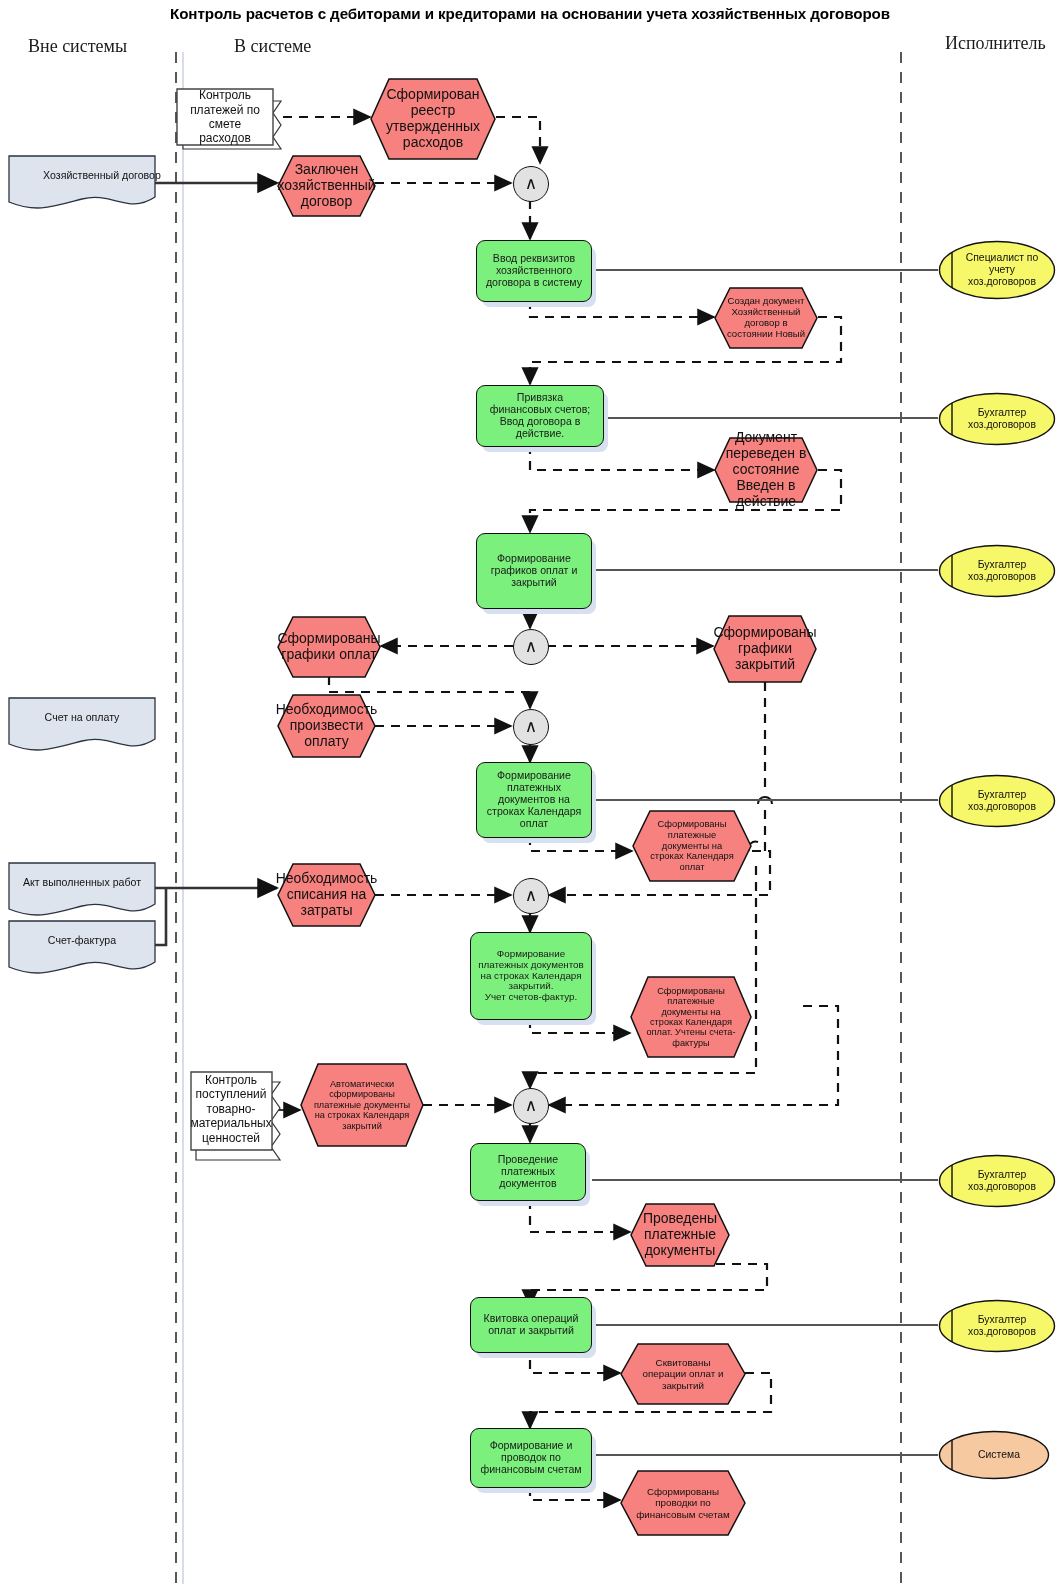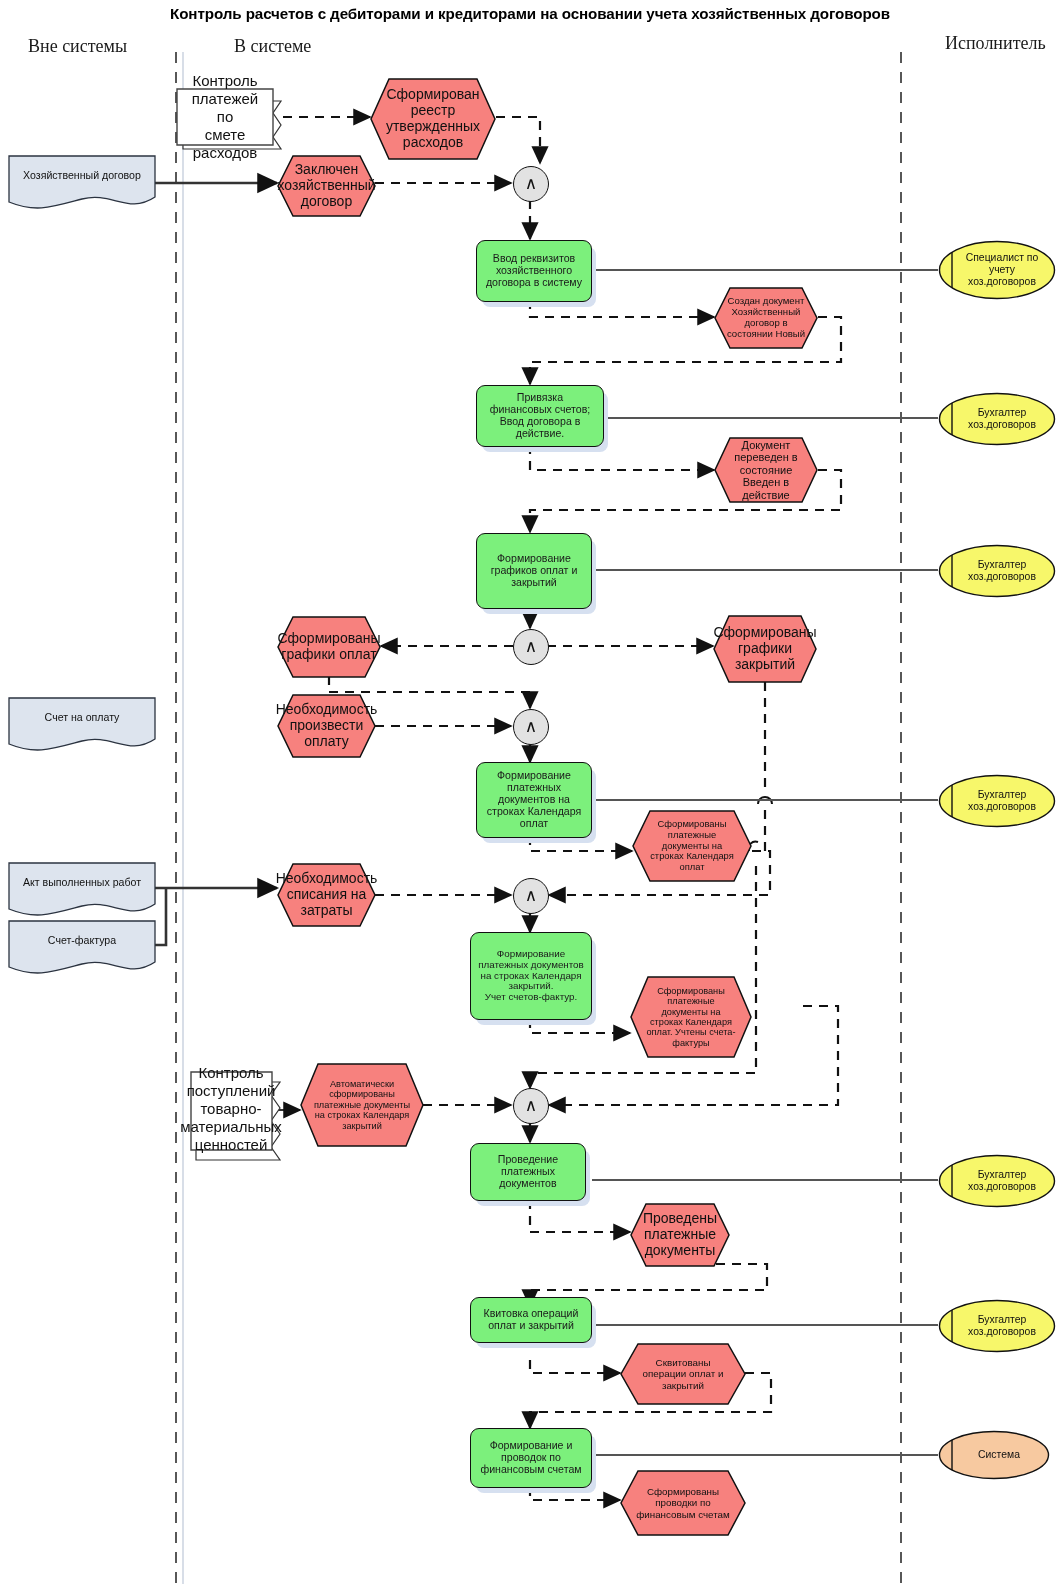--- a/index.html
+++ b/index.html
@@ -54,21 +54,21 @@
   .docwrap .dlabel{position:absolute;left:0;top:0;width:100%;
       display:flex;align-items:center;justify-content:center;text-align:center;
       font-size:10.6px;color:#111;line-height:1.15;box-sizing:border-box;padding:0 8px;
       white-space:pre-line;}
 
   
   .paperwrap{position:absolute;}
   .paperwrap svg{position:absolute;left:0;top:0;overflow:visible;}
   .paperwrap .plabel{position:absolute;left:0;top:0;width:100%;height:100%;
       display:flex;align-items:center;justify-content:center;text-align:center;
-      font-size:15px;color:#111;line-height:1.2;box-sizing:border-box;padding:0 6px;
+      font-size:12px;color:#111;line-height:1.2;box-sizing:border-box;padding:0 6px;
       white-space:pre-line;}
 
   
   .andc{
     position:absolute;border:1.5px solid #111;border-radius:50%;
     background:#e2e2e2;display:flex;align-items:center;justify-content:center;
     font-size:17px;color:#111;font-family:"DejaVu Sans", sans-serif;line-height:1;
   }
   .andc span{transform:translateY(-1px);}
 </style>
@@ -187,21 +187,21 @@
       <line x1="592" y1="1180" x2="938" y2="1180"></line>
       <line x1="592" y1="1325" x2="938" y2="1325"></line>
       <line x1="592" y1="1455" x2="938" y2="1455"></line>
     </g>
   </svg>
 
   <div class="docwrap" style="left:8px;top:155px;width:148px;height:57px;">
     <svg width="148" height="57" viewBox="0 0 148 57">
         <path d="M1,1 H147 V42 C120,60 104,36 74,44 C44,52 28,58 1,47 Z" fill="#dde4ee" stroke="#2b3340" stroke-width="1.3"></path>
       </svg>
-    <div class="dlabel" style="height:40px;">Хозяйственный договор</div>
+    <div class="dlabel" style="height:40px;margin-left:20px;">Хозяйственный договор</div>
   </div>
 
   <div class="docwrap" style="left:8px;top:697px;width:148px;height:57px;">
     <svg width="148" height="57" viewBox="0 0 148 57">
         <path d="M1,1 H147 V42 C120,60 104,36 74,44 C44,52 28,58 1,47 Z" fill="#dde4ee" stroke="#2b3340" stroke-width="1.3"></path>
       </svg>
     <div class="dlabel" style="height:40px;">Счет на оплату</div>
   </div>
 
   <div class="docwrap" style="left:8px;top:862px;width:148px;height:57px;">
@@ -265,21 +265,21 @@
     <div class="hexlabel" style="font-size:9.6px;padding:12px 7px;">Создан документ
 Хозяйственный
 договор в
 состоянии Новый</div>
   </div>
 
   <div class="hexwrap" style="left:714px;top:437px;width:104px;height:66px;">
     <svg width="104" height="66" viewBox="0 0 104 66">
         <path d="M16,1 H88 L103,33 L88,65 H16 L1,33 Z" fill="#f7817e" stroke="#111" stroke-width="1.5"></path>
       </svg>
-    <div class="hexlabel" style="font-size:11px;padding:0 8px;">Документ
+    <div class="hexlabel" style="font-size:14px;padding:0 8px;">Документ
 переведен в
 состояние
 Введен в
 действие</div>
   </div>
 
   <div class="hexwrap" style="left:277px;top:616px;width:104px;height:62px;">
     <svg width="104" height="62" viewBox="0 0 104 62">
         <path d="M16,1 H88 L103,31 L88,61 H16 L1,31 Z" fill="#f7817e" stroke="#111" stroke-width="1.5"></path>
       </svg>
@@ -409,21 +409,21 @@
 закрытий.
 Учет счетов-фактур.</span>
   </div>
 
   <div class="node fn" style="left:470px;top:1143px;width:116px;height:58px;">
     <span class="lbl">Проведение
 платежных
 документов</span>
   </div>
 
-  <div class="node fn" style="left:470px;top:1297px;width:122px;height:46px;">
+  <div class="node fn" style="left:470px;top:1297px;width:122px;height:56px;">
     <span class="lbl">Квитовка операций
 оплат и закрытий</span>
   </div>
 
   <div class="node fn" style="left:470px;top:1428px;width:122px;height:60px;">
     <span class="lbl">Формирование и
 проводок по
 финансовым счетам</span>
   </div>
 

